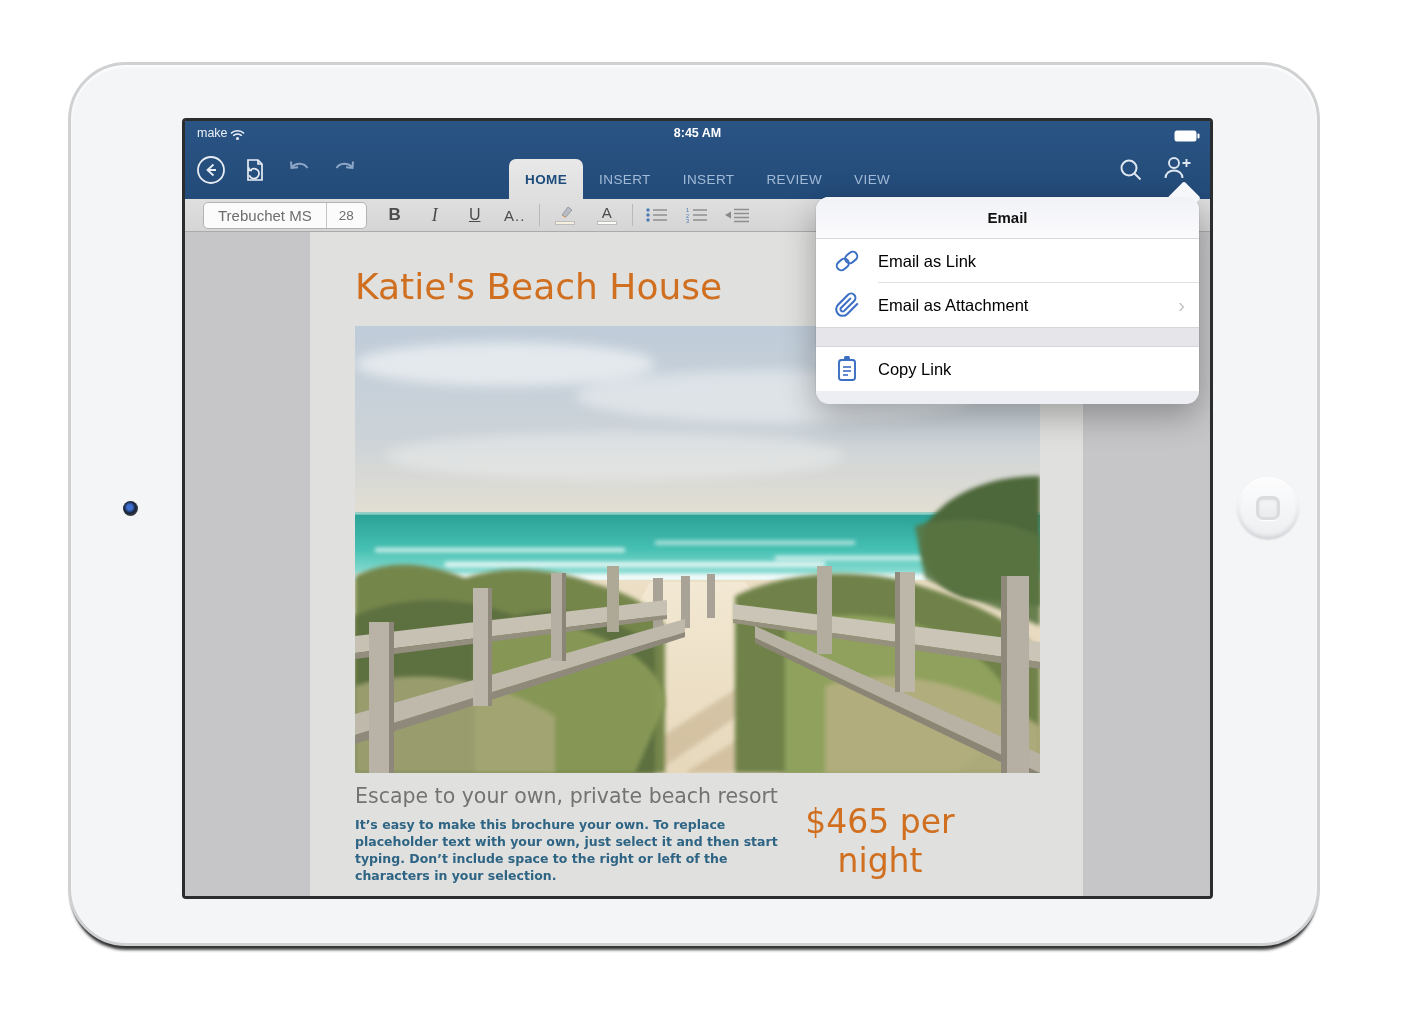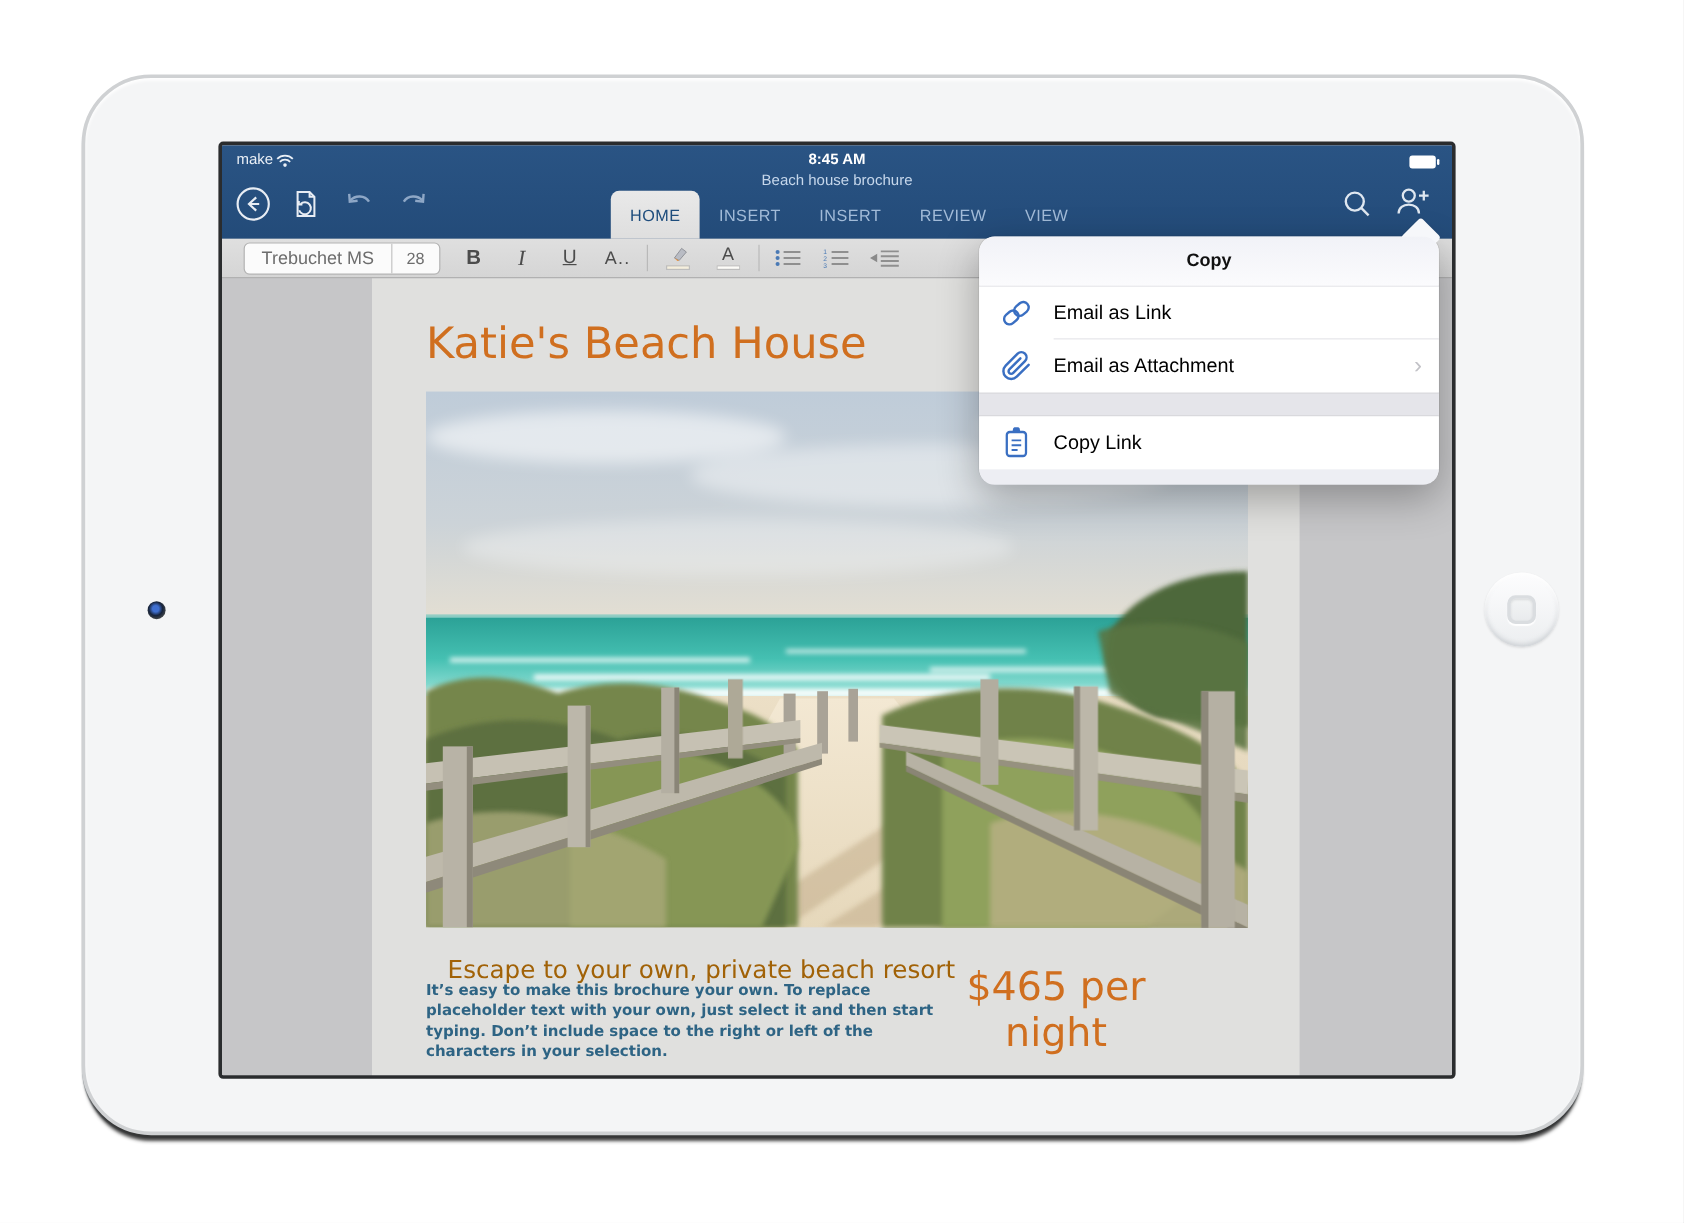--- a/index.html
+++ b/index.html
@@ -27,21 +27,21 @@
   .status-time{position:absolute;left:0;width:1025px;top:5px;text-align:center;color:#ffffff;font-size:12.5px;font-weight:700;}
   .doc-title{position:absolute;left:0;width:1025px;top:22px;text-align:center;color:#c6d7eb;font-size:12.5px;}
   .battery{position:absolute;right:10px;top:7px;}
 
   .navbtn{position:absolute;width:32px;height:32px;display:flex;align-items:center;justify-content:center;}
   .nb-back{left:10px;top:33px;} .nb-export{left:52px;top:33px;} .nb-undo{left:98px;top:33px;} .nb-redo{left:144px;top:33px;}
   .nb-search{left:930px;top:33px;} .nb-adduser{left:976px;top:31px;}
 
   .tabs{position:absolute;left:324px;bottom:0;display:flex;align-items:flex-end;height:42px;}
   .tab{height:40px;line-height:42px;padding:0 16px;font-size:13.5px;letter-spacing:.4px;color:#a2bbd8;cursor:default;}
-  .tab.active{background:linear-gradient(#e9e9e9,#dedede);border-radius:7px 7px 0 0;color:#1d4c7c;font-weight:400;height:40px;}
+  .tab.active{background:linear-gradient(#e9e9e9,#dedede);border-radius:7px 7px 0 0;color:#1d4c7c;font-weight:700;height:40px;}
 
   
   .toolbar{position:absolute;left:0;top:78px;width:1025px;height:33px;background:linear-gradient(#dfdfdf,#d5d5d5);border-bottom:1px solid #ababab;display:flex;align-items:center;}
   .fontbox{margin-left:18px;height:27px;background:#fbfbfb;border:1px solid #b3b3b3;border-radius:5px;display:flex;align-items:stretch;overflow:hidden;}
   .fontname{padding:0 14px;font-size:15px;color:#6d6d6d;display:flex;align-items:center;}
   .fontsize{padding:0 12px;font-size:13.5px;color:#6d6d6d;display:flex;align-items:center;border-left:1px solid #c4c4c4;}
   .tbtn{width:40px;height:27px;display:flex;align-items:center;justify-content:center;flex-direction:column;color:#4c4c4c;}
   .tb-b{font-weight:700;font-size:17px;margin-left:8px;}
   .tb-i{font-style:italic;font-family:"Liberation Serif",serif;font-size:18px;}
   .tb-u{text-decoration:underline;font-size:16px;}
@@ -50,21 +50,21 @@
   .swatchbtn{width:42px;height:27px;display:flex;flex-direction:column;align-items:center;justify-content:center;}
   .swatch{width:20px;height:4px;border:1px solid #bdbdbd;background:#f5efdd;margin-top:1px;}
   .colorA{font-size:15px;color:#4c4c4c;line-height:14px;}
 
   
   .canvas{position:absolute;left:0;top:111px;width:1025px;height:664px;background:#c6c6c8;}
   .page{position:absolute;left:125px;top:0;width:773px;height:664px;background:#e0e0de;}
   .doc-font{font-family:"DejaVu Sans",sans-serif;}
   .doc-h1{position:absolute;left:45px;top:34px;font-size:36px;color:#d06f1f;letter-spacing:0px;}
   .photo{position:absolute;left:45px;top:94px;width:685px;height:447px;overflow:hidden;}
-  .doc-h2{position:absolute;left:63px;top:552px;font-size:20.5px;color:#a16207;margin-top:12px;}
+  .doc-h2{position:absolute;left:45px;top:552px;font-size:20.5px;color:#737373;}
   .doc-body{position:absolute;left:45px;top:584px;width:424px;font-size:12.5px;line-height:1.37;color:#2e6484;font-weight:600;}
   .doc-price{position:absolute;left:450px;top:570px;width:240px;text-align:center;font-size:33px;color:#d06f1f;}
 
   
   .popover{position:absolute;left:631px;top:76px;width:383px;height:206px;background:#ffffff;border-radius:13px;z-index:50;
     box-shadow:0 12px 34px rgba(0,0,0,.30), 0 0 0 1px rgba(0,0,0,.06);}
   .pop-arrow{position:absolute;top:-11px;left:356px;width:24px;height:24px;background:#f6f7fa;transform:rotate(45deg);border-radius:3px;
     box-shadow:-1px -1px 1px rgba(0,0,0,.05);}
   .pop-header{position:relative;height:42px;display:flex;align-items:center;justify-content:center;background:linear-gradient(#f1f2f7,#fbfbfd);
     border-radius:13px 13px 0 0;border-bottom:1px solid #d8d8dd;font-size:15px;font-weight:700;color:#111;z-index:2;}
@@ -91,21 +91,20 @@
       <div class="navbar">
         <span class="status-carrier">make</span>
         <span class="wifi">
           <svg width="15" height="12" viewBox="0 0 15 12">
               <path d="M1 4.4a9.2 9.2 0 0 1 13 0" fill="none" stroke="#eaf0f7" stroke-width="1.5"></path>
               <path d="M3.2 6.8a6 6 0 0 1 8.6 0" fill="none" stroke="#eaf0f7" stroke-width="1.5"></path>
               <circle cx="7.5" cy="9.6" r="1.5" fill="#eaf0f7"></circle>
             </svg>
         </span>
         <div class="status-time">8:45 AM</div>
-        <div class="doc-title">Beach house brochure</div>
         <span class="battery">
           <svg width="26" height="12" viewBox="0 0 26 12">
               <rect x="0.5" y="0.5" width="22" height="11" rx="2.5" fill="#ffffff"></rect>
               <rect x="23.5" y="3.5" width="2" height="5" rx="1" fill="#ffffff"></rect>
             </svg>
         </span>
 
         <div class="navbtn nb-back">
           <svg width="30" height="30" viewBox="0 0 30 30">
               <circle cx="15" cy="15" r="13" fill="none" stroke="#e8edf4" stroke-width="1.8"></circle>
@@ -331,21 +330,21 @@
           </div>
 
           <div class="doc-h2 doc-font">Escape to your own, private beach resort</div>
           <div class="doc-body doc-font">It’s easy to make this brochure your own. To replace placeholder text with your own, just select it and then start typing. Don’t include space to the right or left of the characters in your selection.</div>
           <div class="doc-price doc-font">$465 per night</div>
         </div>
       </div>
 
       <div class="popover">
         <div class="pop-arrow"></div>
-        <div class="pop-header">Copy</div>
+        <div class="pop-header">Email</div>
 
         <div class="pop-row">
           <span class="rowicon">
             <svg width="28" height="26" viewBox="0 0 28 26">
                 <g transform="rotate(-40 14 13)" fill="none" stroke="#3a6fc2" stroke-width="2">
                   <rect x="2" y="8.5" width="13" height="9" rx="4.5"></rect>
                   <rect x="13" y="8.5" width="13" height="9" rx="4.5"></rect>
                 </g>
               </svg>
           </span>

